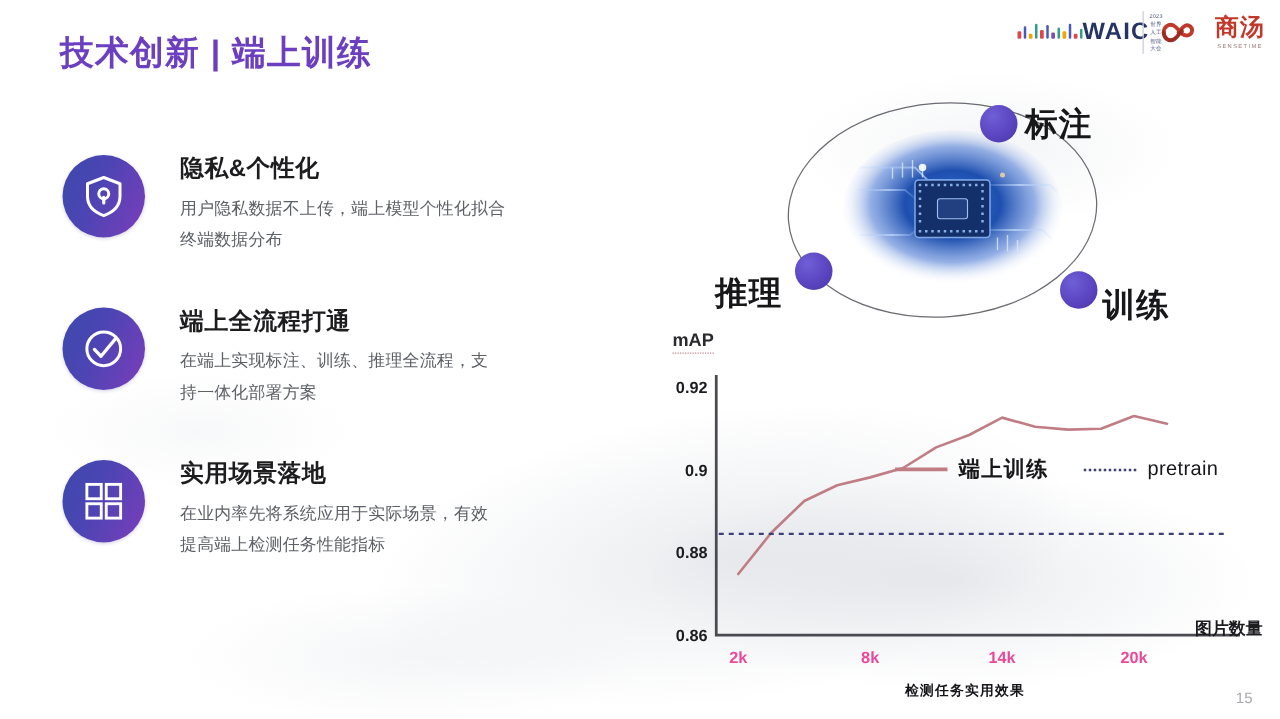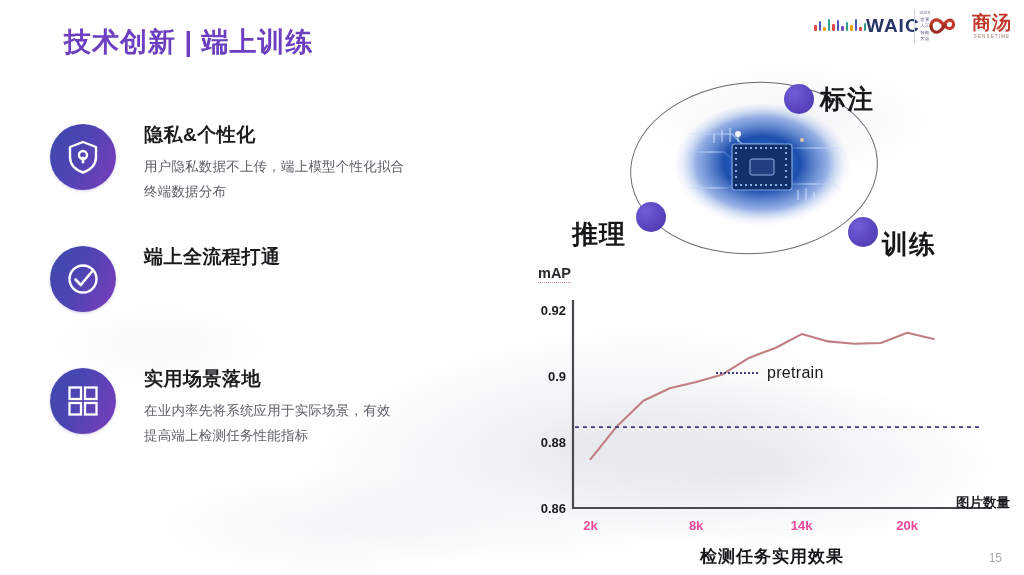--- a/index.html
+++ b/index.html
@@ -22,21 +22,21 @@
     pointer-events: none;
   }
   .tex.t1 { left: 300px; top: 330px; width: 560px; height: 230px; transform: rotate(-8deg); }
   .tex.t2 { left: 520px; top: 380px; width: 480px; height: 170px; }
   .tex.t3 { left: 640px; top: 60px;  width: 300px; height: 120px; opacity: .55; }
   .tex.t4 { left: 150px; top: 470px; width: 360px; height: 110px; opacity: .5; }
   .tex.t5 { left: 40px;  top: 300px; width: 240px; height: 90px;  opacity: .35; }
 
   
   #title {
-    position: absolute; left: 64px; top: 24px;
+    position: absolute; left: 48px; top: 24px;
     font-size: 27px; font-weight: bold;
     color: #6c3ec0;
     letter-spacing: 1px;
     white-space: nowrap;
   }
   #logo-bar {
     position: absolute; right: 12px; top: 8px;
     display: flex; align-items: center; gap: 12px;
   }
   #waic-logo { display: flex; flex-direction: row; align-items: center; width: 88px; }
@@ -123,21 +123,21 @@
     position: absolute; font-size: 13px; font-weight: bold; color: #ec4899;
     transform: translateX(-50%); white-space: nowrap;
   }
   #plot { position: absolute; left: 0; top: 0; width: 504px; height: 313px; }
   #x-axis-name {
     position: absolute; left: 436px; top: 232px;
     font-size: 13.5px; font-weight: bold; color: #1c1c20; white-space: nowrap;
   }
   #chart-caption {
     position: absolute; left: 0; right: 0; top: 283px;
-    text-align: center; font-size: 17px; font-weight: bold;
+    text-align: center; font-size: 11px; font-weight: bold;
     color: #16161a; letter-spacing: 1px;
   }
   #legend {
     position: absolute; left: 196px; top: 102px;
     display: flex; align-items: center; gap: 28px;
   }
   .leg { display: flex; align-items: center; gap: 9px; }
   .leg-swatch-solid { width: 42px; height: 2.2px; background: #c07e84; }
   .leg-swatch-dot {
     width: 42px; height: 0; border-top: 2px dotted #3b3f7a;
@@ -214,20 +214,24 @@
     </div>
 
     <div class="feature">
       <div class="f-icon">
         <svg width="36" height="36" viewBox="0 0 36 36">
           <circle cx="18" cy="18" r="13.5" fill="none" stroke="#ffffff" stroke-width="2.4"></circle>
           <path d="M10.5 18.5 L15.8 24 L27 10.5" fill="none" stroke="#ffffff" stroke-width="2.6" stroke-linecap="round" stroke-linejoin="round"></path>
         </svg>
       </div>
       <div class="f-title">端上全流程打通</div>
+      <div class="f-body">
+        <div>在端上实现标注、训练、推理全流程，支</div>
+        <div>持一体化部署方案</div>
+      </div>
     </div>
 
     <div class="feature">
       <div class="f-icon">
         <svg width="32" height="32" viewBox="0 0 32 32">
           <rect x="2.5" y="2.5" width="11.5" height="11.5" fill="none" stroke="#ffffff" stroke-width="2.3"></rect>
           <rect x="18" y="2.5" width="11.5" height="11.5" fill="none" stroke="#ffffff" stroke-width="2.3"></rect>
           <rect x="2.5" y="18" width="11.5" height="11.5" fill="none" stroke="#ffffff" stroke-width="2.3"></rect>
           <rect x="18" y="18" width="11.5" height="11.5" fill="none" stroke="#ffffff" stroke-width="2.3"></rect>
         </svg>
@@ -346,20 +350,24 @@
     <div id="xticks-layer">
         <div class="xtick" style="left: 70.5909px; top: 256px;">2k</div>
         <div class="xtick" style="left: 176.136px; top: 256px;">8k</div>
         <div class="xtick" style="left: 281.682px; top: 256px;">14k</div>
         <div class="xtick" style="left: 387.227px; top: 256px; text-align: right;">20k</div>
       </div>
     <div id="x-axis-name">图片数量</div>
 
     <div id="legend">
       <div class="leg">
+        <span class="leg-swatch-solid"></span>
+        <span class="leg-label-cn">端上训练</span>
+      </div>
+      <div class="leg">
         <span class="leg-swatch-dot"></span>
         <span class="leg-label-en">pretrain</span>
       </div>
     </div>
 
     <div id="chart-caption">检测任务实用效果</div>
   </div>
 
   <div id="page-num">15</div>
 </div>

